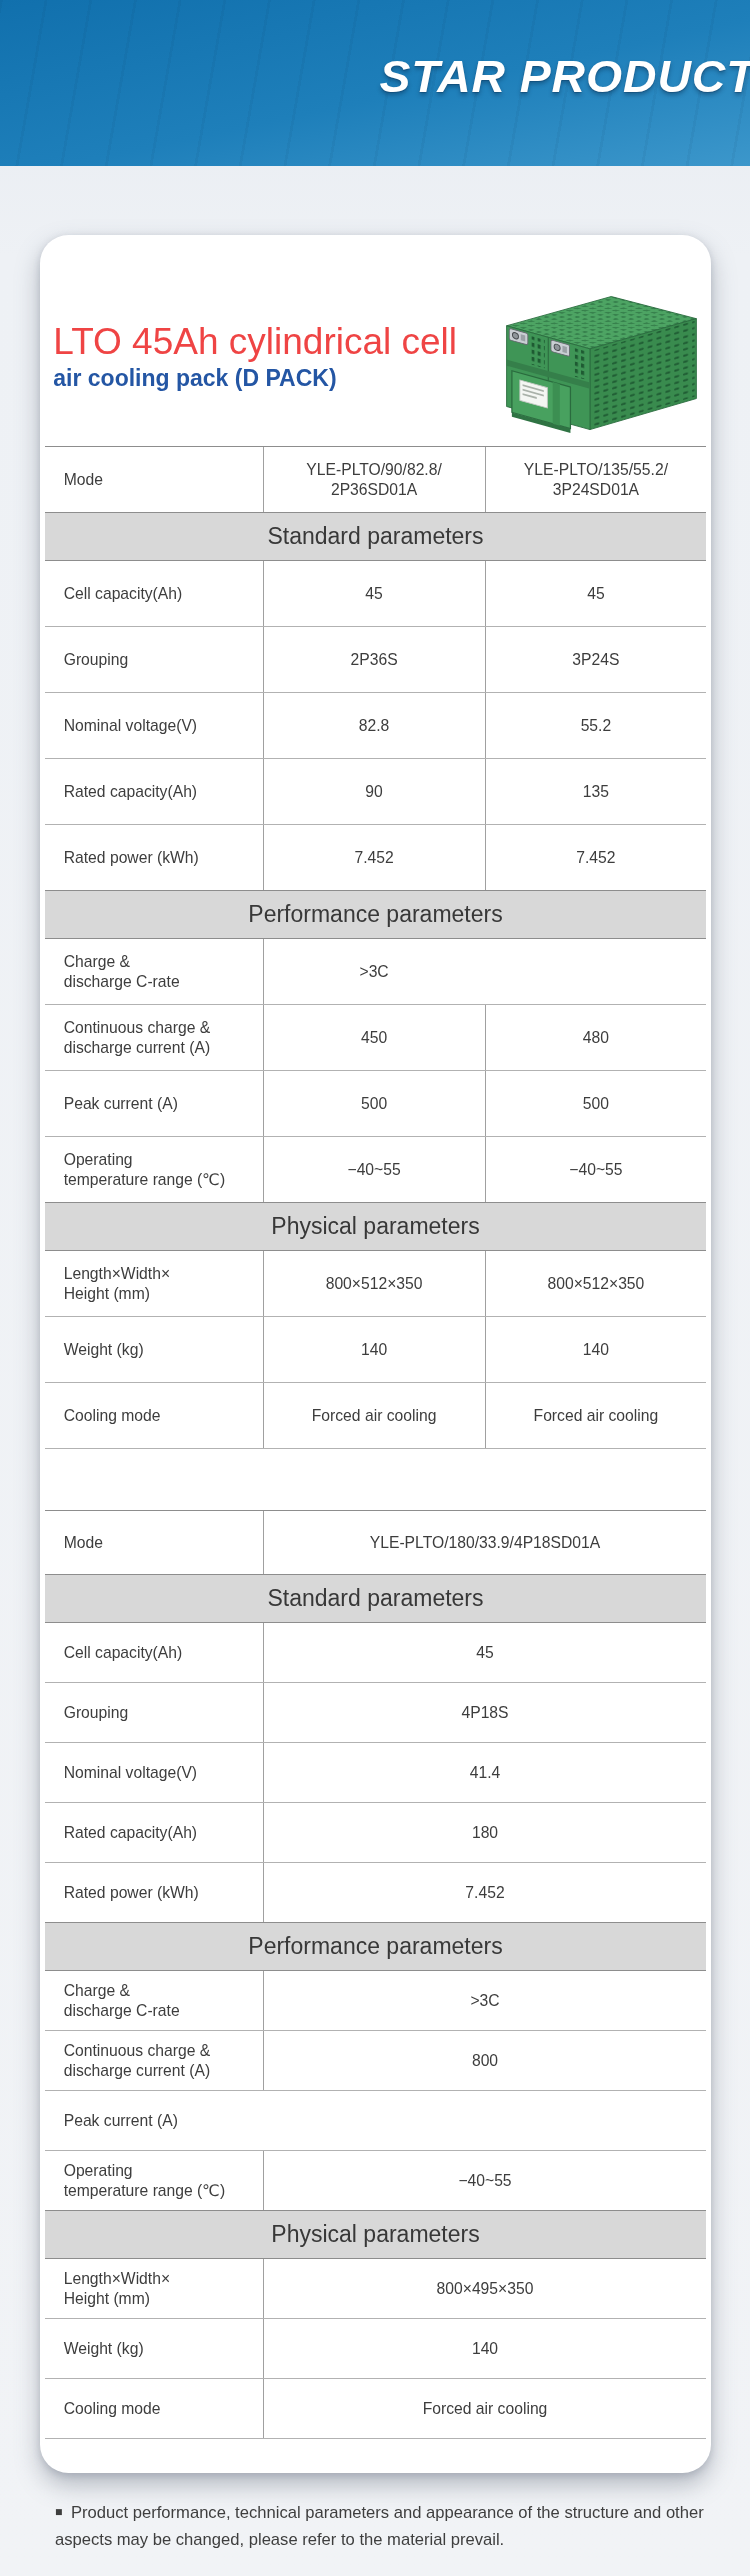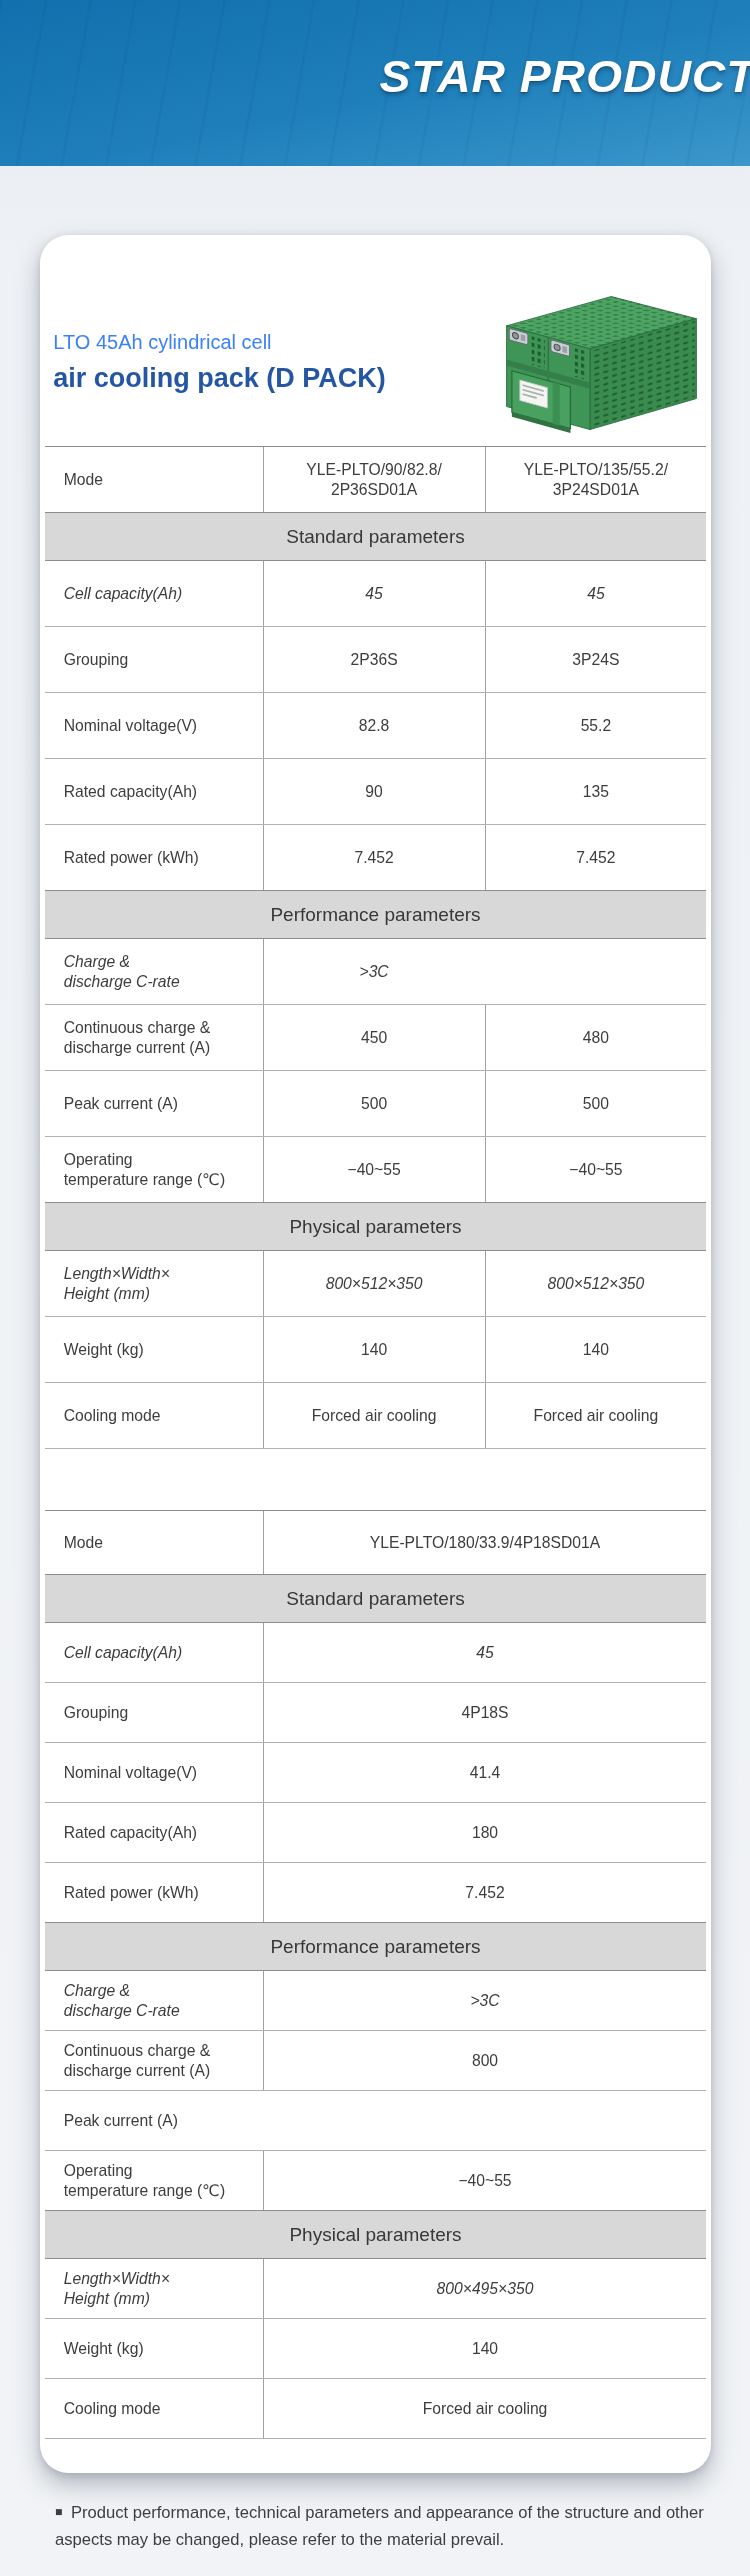--- a/index.html
+++ b/index.html
@@ -40,64 +40,64 @@
   }
   .card-header{
     height:211px;
     box-sizing:border-box;
     padding:38px 5.7px 0 13.3px;
     display:flex;
     align-items:center;
   }
   .title-block{flex:0 0 auto;}
   .title-l1{
-    color:#3b82f6;font-size:20px;font-weight:400;line-height:36px;white-space:nowrap;
+    color:#ef4444;font-size:37px;font-weight:400;line-height:36px;white-space:nowrap;
   }
   .title-l2{
-    color:#2456a4;font-size:27px;font-weight:700;line-height:36px;white-space:nowrap;
+    color:#2456a4;font-size:23px;font-weight:700;line-height:36px;white-space:nowrap;
   }
   .pack-img{flex:0 0 auto;margin-left:auto;margin-right:5.7px;}
   
   .spec-table{
     margin:0 4.7px;
     border-top:1.9px solid #8d8d8d;
     border-bottom:0.9px solid #b2b2b2;
     color:#3d3d3d;
   }
   .t2{margin-top:61px;}
   .row{
     display:grid;
     border-top:0.9px solid #b2b2b2;
   }
   .t1 .row{grid-template-columns:218px 1fr 1fr;min-height:65px;}
   .t2 .row{grid-template-columns:218px 1fr;min-height:59px;}
   .t2 .mode-row{min-height:63px;}
   .row:first-child{border-top:none;}
-  .band + .row{border-top:none;font-style:italic;}
+  .band + .row{border-top:none;}
   .cell{
     display:flex;align-items:center;
     font-size:15.7px;line-height:20px;
   }
   .cell.label{
     justify-content:flex-start;
     padding-left:19px;padding-right:5.7px;
     white-space:pre-line;
   }
   .cell.value{
     justify-content:center;text-align:center;
     border-left:0.9px solid #a0a0a0;
     flex-direction:column;
   }
   .band{
     height:47px;
     display:flex;align-items:center;justify-content:center;
     background:#d8d8d8;
     border-top:1.9px solid #8d8d8d;
     border-bottom:1.9px solid #8d8d8d;
-    font-size:19px;color:#383838;
+    font-size:23px;color:#383838;
   }
   
   .footnote{
     margin:26.6px 43px 0 55px;
     font-size:16.6px;line-height:26.6px;color:#3e3e3e;
   }
   .footnote .bullet{font-size:12.3px;margin-right:8.5px;position:relative;top:-1.9px;}
 </style>
 </head>
 <body>

